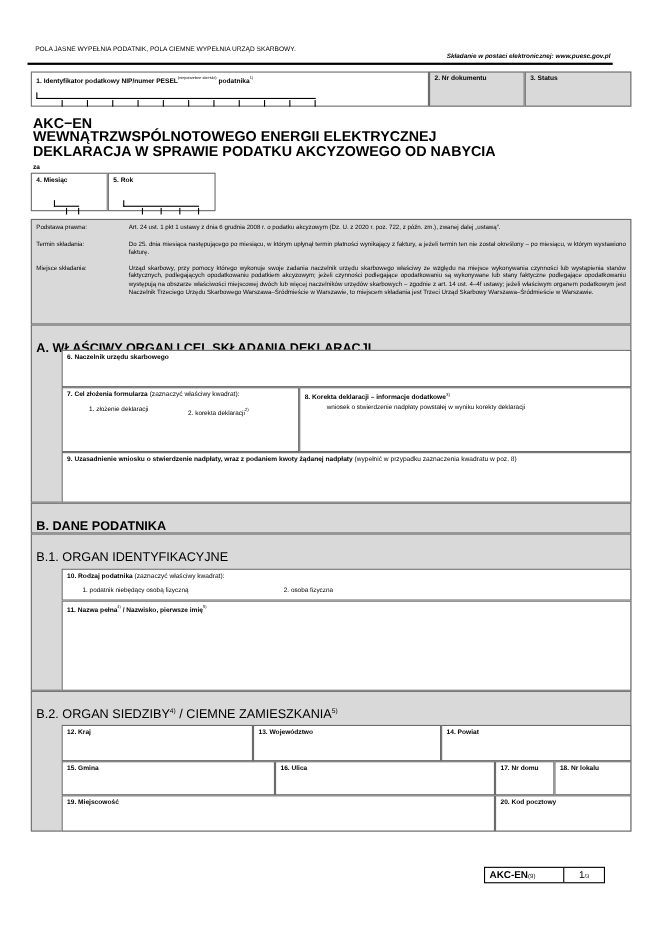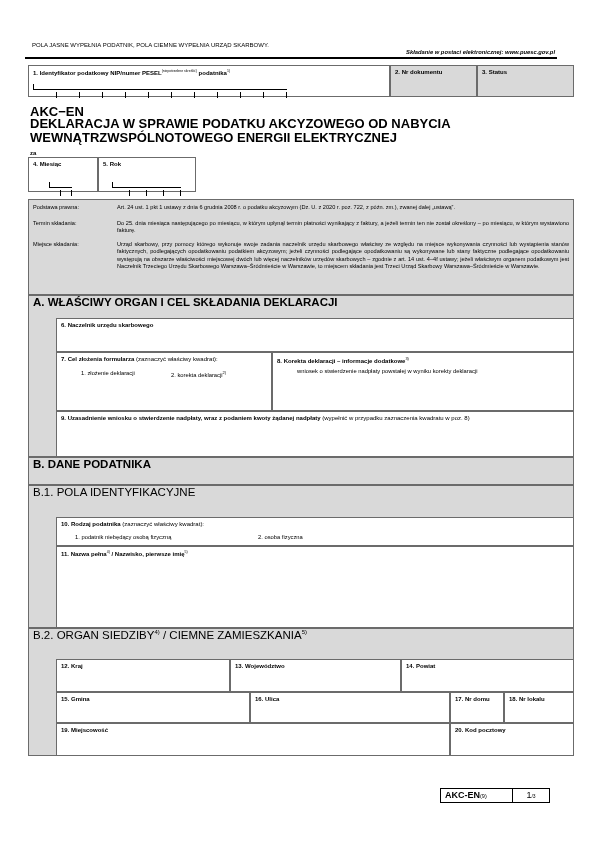--- a/index.html
+++ b/index.html
@@ -23,21 +23,21 @@
   .titleA { left: 30px; top: 104px; font-size: 13px; font-weight: bold; }
   .title1 { left: 30px; top: 117px; font-size: 13px; font-weight: bold; line-height: 14px; width: 540px; }
   .za { left: 30px; top: 150px; font-size: 6px; font-weight: bold; }
 
   .infobox { left: 28px; top: 199px; width: 546px; height: 96px; background: #d9d9d9; border: 1px solid #6b6b6b; }
   .info-row { position: absolute; left: 4px; font-size: 5.6px; line-height: 7.3px; }
   .info-row .k { position: absolute; left: 0; width: 80px; }
   .info-row .v { position: absolute; left: 84px; width: 452px; text-align: justify; }
 
   .sec { position: absolute; left: 28px; width: 546px; background: #d9d9d9; border: 1px solid #6b6b6b; }
-  .sec-title { position: absolute; left: 4px; top: 0; font-size: 11.5px; white-space: nowrap; }
+  .sec-title { position: absolute; left: 4px; top: 15px; font-size: 11.5px; white-space: nowrap; }
   .sec-title.bold { font-weight: bold; }
   .sec-title sup { font-size: 6px; }
 
   .white { background: #fff; }
   .opt { position: absolute; font-size: 5.8px; white-space: nowrap; }
 
   .footer-box { position: absolute; left: 440px; top: 788px; height: 15px; border: 1px solid #000; display: flex; }
   .footer-box .a { width: 72px; font-size: 9px; font-weight: bold; padding-left: 4px; line-height: 13px; border-right: 1px solid #000; }
   .footer-box .a small { font-size: 5.5px; font-weight: normal; }
   .footer-box .b { width: 36px; font-size: 9px; text-align: center; line-height: 13px; }
@@ -60,22 +60,22 @@
 </div>
 <div class="box gray" style="left:390px; top:65px; width:87px; height:32px;">
   <div class="lbl">2. Nr dokumentu</div>
 </div>
 <div class="box gray" style="left:477px; top:65px; width:97px; height:32px;">
   <div class="lbl">3. Status</div>
 </div>
 
 <div class="abs titleA">AKC−EN</div>
 <div class="abs title1">
+  <div>WEWNĄTRZWSPÓLNOTOWEGO ENERGII ELEKTRYCZNEJ</div>
   <div>DEKLARACJA W SPRAWIE PODATKU AKCYZOWEGO OD NABYCIA</div>
-  <div>WEWNĄTRZWSPÓLNOTOWEGO ENERGII ELEKTRYCZNEJ</div>
 </div>
 <div class="abs za">za</div>
 
 <div class="box white" style="left:28px; top:157px; width:70px; height:35px;">
   <div class="lbl">4. Miesiąc</div>
   <div class="comb" style="left:20px; top:24px;">
     <span style="width:11px"></span><span style="width:11px"></span>
   </div>
 </div>
 <div class="box white" style="left:98px; top:157px; width:98px; height:35px;">
@@ -116,21 +116,21 @@
   <div class="opt" style="left:24px; top:15px;">wniosek o stwierdzenie nadpłaty powstałej w wyniku korekty deklaracji</div>
 </div>
 <div class="box white" style="left:56px; top:411px; width:518px; height:46px;">
   <div class="lbl"><span>9. Uzasadnienie wniosku o stwierdzenie nadpłaty, wraz z podaniem kwoty żądanej nadpłaty</span><span class="n"> (wypełnić w przypadku zaznaczenia kwadratu w poz. 8)</span></div>
 </div>
 
 <div class="sec" style="top:457px; height:28px;">
   <div class="sec-title bold">B. DANE PODATNIKA</div>
 </div>
 <div class="sec" style="top:485px; height:143px;">
-  <div class="sec-title">B.1. POLA IDENTYFIKACYJNE</div>
+  <div class="sec-title">B.1. ORGAN IDENTYFIKACYJNE</div>
 </div>
 <div class="box white" style="left:56px; top:517px; width:518px; height:29px;">
   <div class="lbl"><span>10. Rodzaj podatnika</span><span class="n"> (zaznaczyć właściwy kwadrat):</span></div>
   <div class="opt" style="left:18px; top:16px;">1. podatnik niebędący osobą fizyczną</div>
   <div class="opt" style="left:201px; top:16px;">2. osoba fizyczna</div>
 </div>
 <div class="box white" style="left:56px; top:546px; width:518px; height:82px;">
   <div class="lbl"><span>11. Nazwa pełna</span><sup>4)</sup><span> / Nazwisko, pierwsze imię</span><sup>5)</sup></div>
 </div>
 

